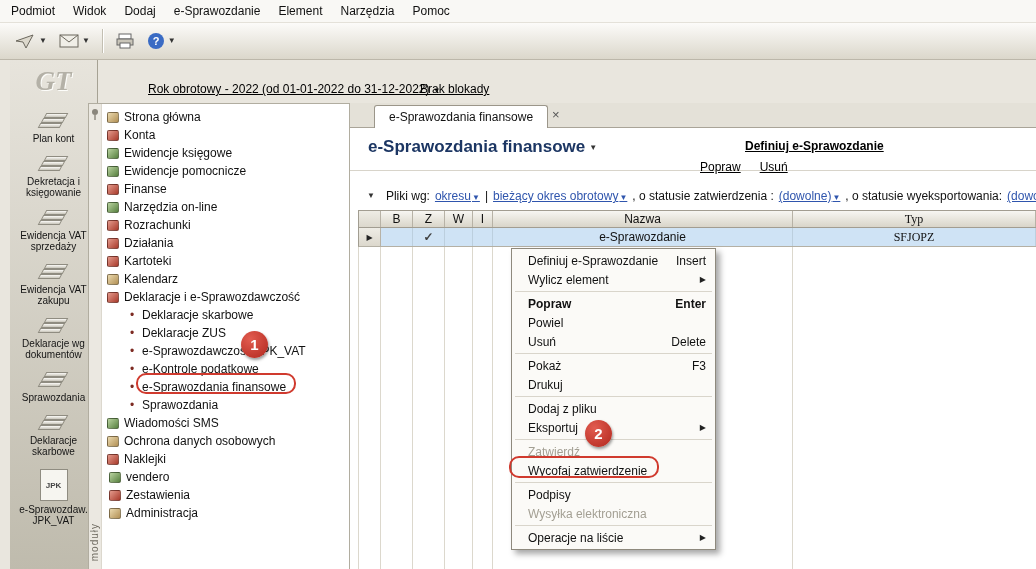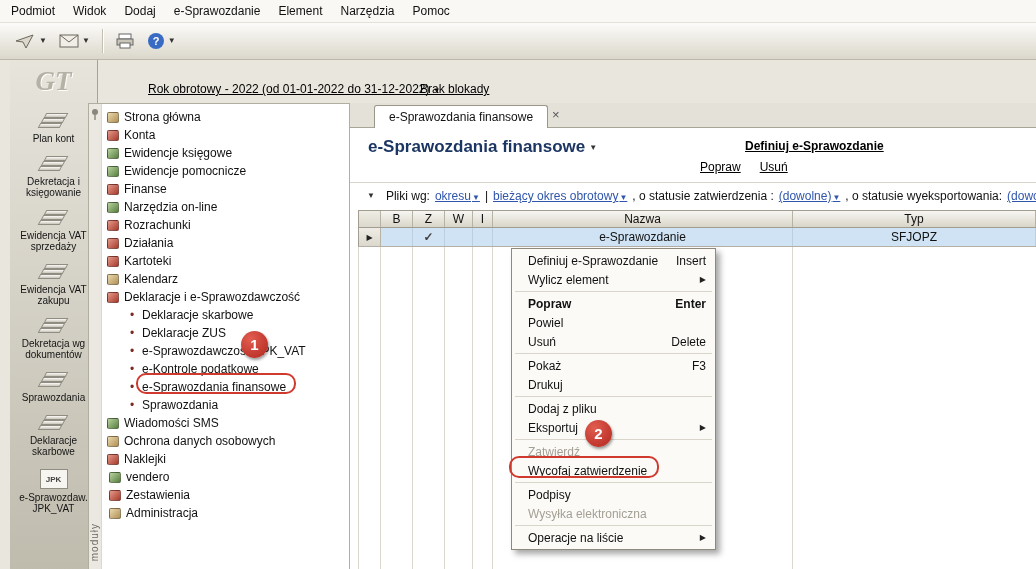--- a/index.html
+++ b/index.html
@@ -25,21 +25,21 @@
              background:linear-gradient(180deg,#e7e4dc,#bfbbad); border-right:1px solid #a6a294;
              display:flex; flex-direction:column; align-items:center; overflow:hidden; }
   .logo { margin:6px 0 16px; font-family:"Liberation Serif",serif; font-style:italic; font-weight:bold;
           font-size:27px; color:#b4b1a7; text-shadow:1px 1px 0 #fdfdfa; }
   .sb-item { display:flex; flex-direction:column; align-items:center; margin-bottom:12px; width:86px;justify-content:center; }
   .sb-lbl { font-size:10px; line-height:11px; text-align:center; margin-top:3px; color:#141414; }
   .bk { position:relative; width:30px; height:17px; }
   .bk b { position:absolute; height:5px; width:22px; border:1px solid #8f8c81;
           background:linear-gradient(#fbfaf7,#c8c5ba); transform:skewX(-28deg); }
   .bk b:nth-child(1){ top:0; left:6px; } .bk b:nth-child(2){ top:5px; left:3px; } .bk b:nth-child(3){ top:10px; left:0; }
-  .jpkico { width:28px; height:20px; border:1px solid #8f8c81; background:#f6f5f0; color:#444;
+  .jpkico { width:28px; height:32px; border:1px solid #8f8c81; background:#f6f5f0; color:#444;
             font-size:8px; font-weight:bold; display:flex; align-items:center; justify-content:center; }
 
   
   .fiscalbar { position:absolute; top:60px; left:88px; right:0; height:43px; }
   .blink { text-decoration:underline; color:#000; cursor:pointer; white-space:nowrap; }
   .fy { position:absolute; left:60px; top:22px; } .lock { position:absolute; left:332px; top:22px; }
 
   
   .treepanel { position:absolute; left:88px; top:103px; width:262px; bottom:0;
                background:#fff; border:1px solid #b1ada0; border-bottom:none; }
@@ -57,21 +57,21 @@
   .blt { color:#7d2b22; width:10px; text-align:center; flex:none; }
   .chv { margin-left:-12px; width:9px; color:#555; font-size:11px; flex:none; }
 
   
   .content { position:absolute; left:350px; top:103px; right:0; bottom:0; background:#fff; }
   .tabstrip { position:absolute; top:0; left:0; right:0; height:25px; background:#e4e1d8; border-bottom:1px solid #a9a498; }
   .tab { position:absolute; left:24px; top:2px; height:23px; background:#fff; border:1px solid #9b968a;
          border-bottom:none; border-radius:3px 3px 0 0; padding:0 14px; display:flex; align-items:center; }
   .tab-close { position:absolute; left:202px; top:4px; color:#555; font-size:13px; cursor:pointer; }
 
-  .pagehead { position:absolute; top:25px; left:0; right:0; height:55px; border-bottom:1px solid #d8d4ca; background:#fff; }
+  .pagehead { position:absolute; top:25px; left:0; right:0; height:43px; border-bottom:1px solid #d8d4ca; background:#fff; }
   .title { position:absolute; left:18px; top:9px; font-size:17px; font-weight:bold; color:#1c3663; }
   .title .caret { margin-left:4px; vertical-align:2px; color:#333; }
   .act-primary { position:absolute; left:395px; top:11px; font-weight:bold; text-decoration:underline; color:#000; cursor:pointer; }
   .act-row { position:absolute; left:350px; top:32px; display:flex; gap:19px; }
   .act { text-decoration:underline; color:#000; cursor:pointer; }
 
   .filterrow { position:absolute; top:82px; left:0; right:0; height:22px; display:flex; align-items:center;
                padding-left:12px; gap:5px; white-space:nowrap; overflow:hidden; }
   .link { color:#2f55ad; text-decoration:underline; cursor:pointer; }
   .link .caret { color:#2f55ad; margin-left:1px; }
@@ -81,21 +81,21 @@
   .grid { position:absolute; top:107px; left:8px; right:0; bottom:0; }
   .ghead { display:flex; height:18px; background:linear-gradient(#f7f6f2,#d9d5c9);
            border-top:1px solid #a29d91; border-left:1px solid #a29d91; border-bottom:1px solid #a29d91; }
   .gh { border-right:1px solid #b7b2a6; display:flex; align-items:center; justify-content:center; font-size:12px; }
   .grow { display:flex; height:19px; background:#cfe3f5; border-left:1px solid #a29d91; border-bottom:1px solid #b4b0a4; }
   .gc { border-right:1px solid #bccfde; display:flex; align-items:center; justify-content:center; overflow:hidden; }
   .gutter { background:linear-gradient(#eeece5,#dcd8cd); border-right:1px solid #b7b2a6; }
   .rowmark { font-size:8px; color:#222; }
   .chk { color:#3f3f3f; font-weight:bold; }
   .w-gut{width:22px;flex:none;} .w-b{width:32px;flex:none;} .w-z{width:32px;flex:none;}
-  .w-w{width:28px;flex:none;} .w-i{width:20px;flex:none;} .w-n{width:300px;flex:none;} .w-t{flex:1;}
+  .w-w{width:28px;flex:none;} .w-i{width:20px;flex:none;} .w-n{width:300px;flex:none;} .w-t{flex:1;font-family:Liberation Serif, serif;}
   .vlines { position:absolute; top:37px; bottom:0; left:0; right:0; pointer-events:none; }
   .vl { position:absolute; top:0; bottom:0; width:1px; background:#dcd8cd; }
 
   
   .ctxmenu { position:absolute; left:511px; top:248px; width:205px; background:#fbfaf7;
              border:1px solid #8e897d; box-shadow:4px 4px 6px rgba(0,0,0,.35); padding:2px 0; z-index:20; }
   .mitem { height:19px; display:flex; align-items:center; justify-content:space-between;
            padding:0 9px 0 16px; cursor:pointer; }
   .mitem.disabled, .mitem.disabled .sc { color:#a39f93; }
   .mitem.bold { font-weight:bold; }
@@ -192,21 +192,21 @@
           <b></b>
         </span>
       <span class="sb-lbl">Ewidencja VAT zakupu</span>
     </div>
     <div class="sb-item">
       <span class="bk">
           <b></b>
           <b></b>
           <b></b>
         </span>
-      <span class="sb-lbl">Dekretacja wg dokumentów</span>
+      <span class="sb-lbl">Deklaracje wg dokumentów</span>
     </div>
     <div class="sb-item">
       <span class="bk">
           <b></b>
           <b></b>
           <b></b>
         </span>
       <span class="sb-lbl">Sprawozdania</span>
     </div>
     <div class="sb-item">

